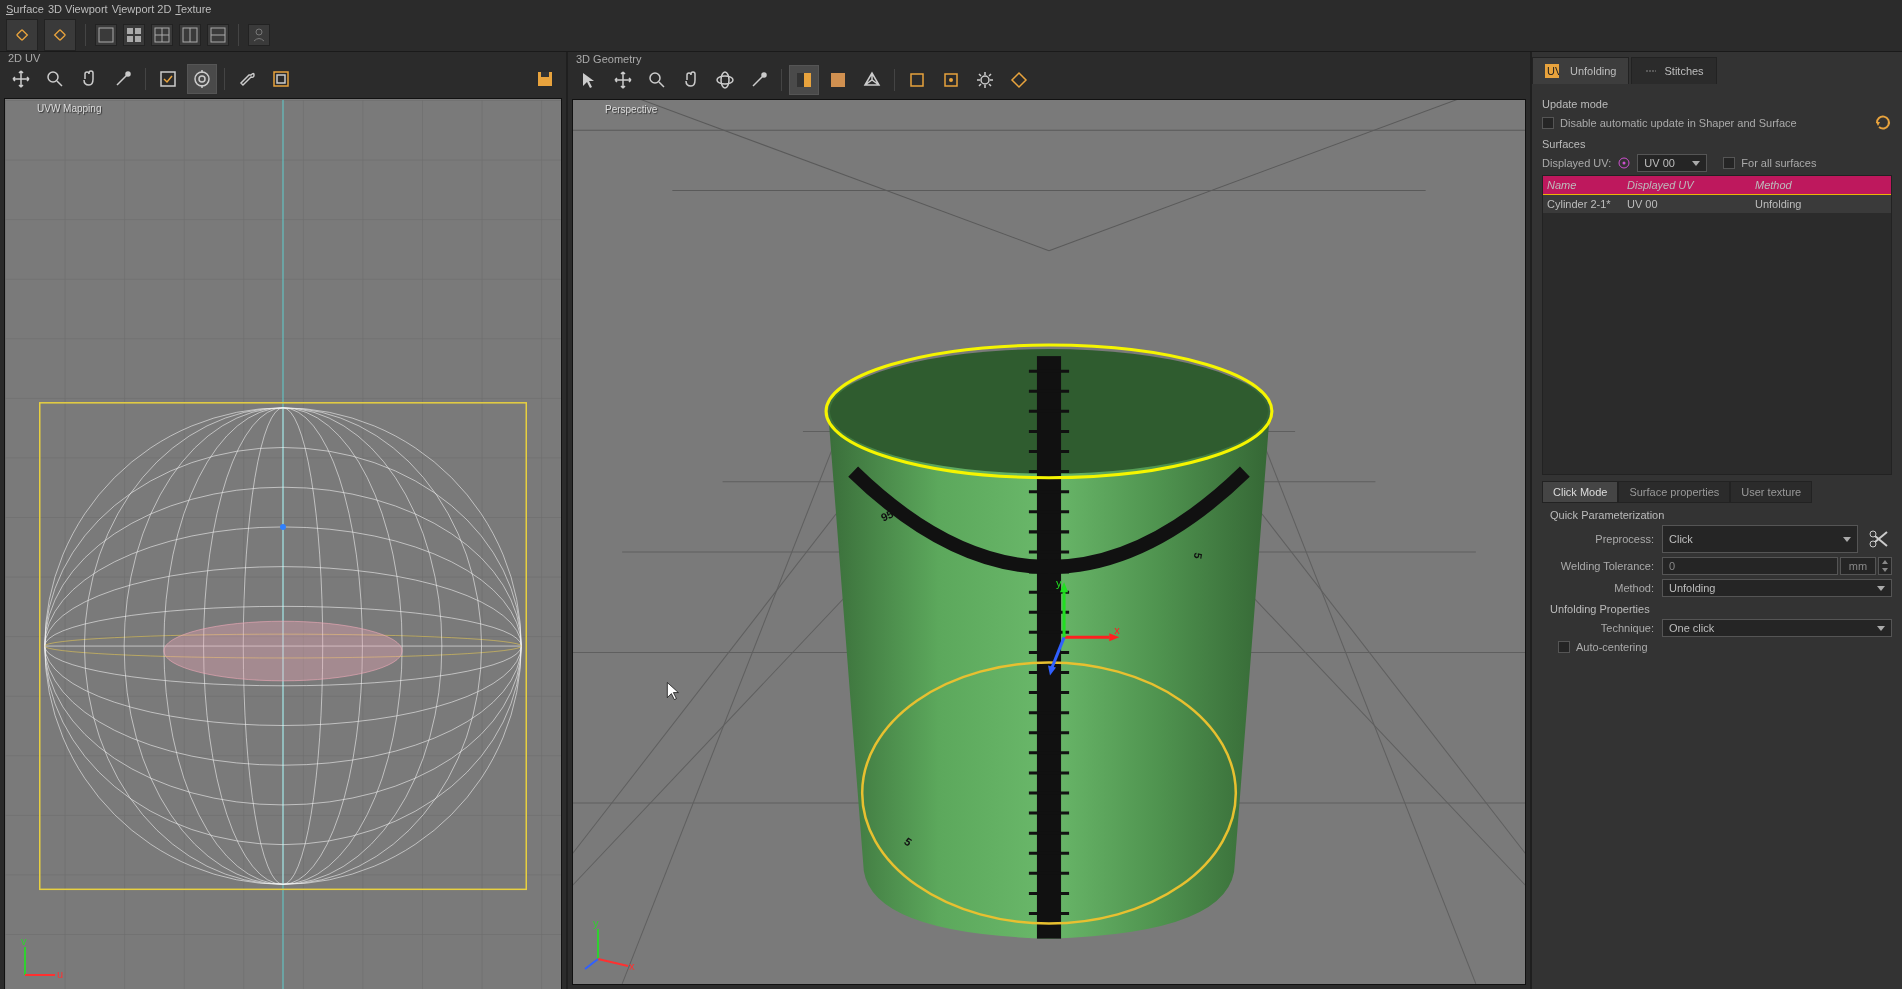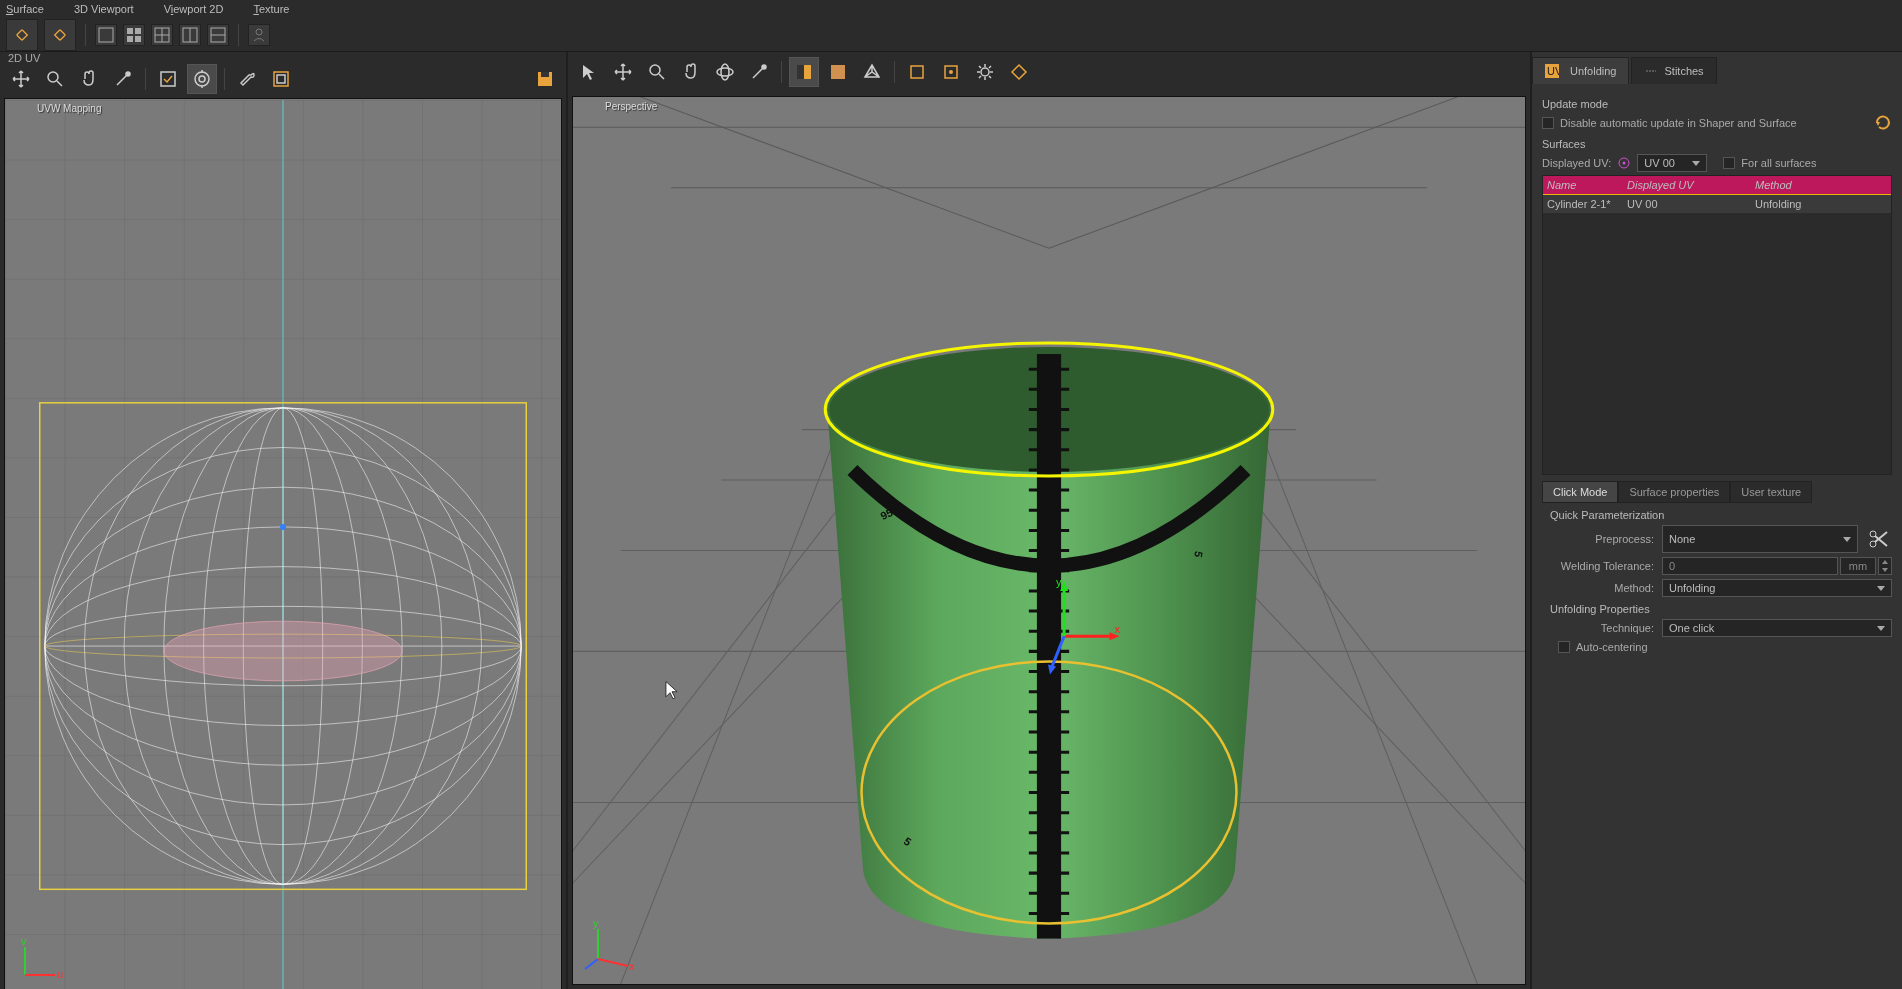--- a/index.html
+++ b/index.html
@@ -1,17 +1,17 @@
 <!DOCTYPE html>
 <html><head>
 <meta charset="utf-8">
 <style>
 * { margin:0; padding:0; box-sizing:border-box; font-family:"Segoe UI",Tahoma,sans-serif; font-size:11px; color:#bdbdbd; }
 body { background:#2b2b2b; width:1902px; height:989px; overflow:hidden; }
-.menubar { height:18px; background:#2b2b2b; display:flex; align-items:center; padding:0 6px; gap:30px; }
+.menubar { height:18px; background:#2b2b2b; display:flex; align-items:center; padding:0 6px; gap:4px; }
 .menubar span { cursor:default; }
 .menubar span u { text-decoration:underline; }
 .toolbar-main { height:34px; background:#2b2b2b; border-bottom:1px solid #1a1a1a; display:flex; align-items:center; padding:0 6px; gap:6px; }
 .tbtn { width:22px; height:22px; background:#3a3a3a; border:1px solid #222; display:flex; align-items:center; justify-content:center; cursor:pointer; }
 .tbtn.big { width:32px; height:32px; }
 .tbtn svg { width:16px; height:16px; }
 .tsep { width:1px; height:22px; background:#444; margin:0 3px; }
 .workspace { display:flex; height:calc(100% - 52px); }
 .panel-2d { width:568px; display:flex; flex-direction:column; border-right:2px solid #1f1f1f; }
 .panel-3d { flex:1; display:flex; flex-direction:column; border-right:2px solid #1f1f1f; }
@@ -215,20 +215,21 @@
       <svg class="axis-gizmo" width="50" height="50">
         <line x1="10" y1="40" x2="10" y2="12" stroke="#30d030" stroke-width="2"></line>
         <line x1="10" y1="40" x2="40" y2="40" stroke="#ff3030" stroke-width="2"></line>
         <text x="42" y="43" fill="#ff3030" font-size="9">u</text>
         <text x="6" y="10" fill="#30d030" font-size="9">v</text>
       </svg>
     </div>
   </div>
 
   <div class="panel-3d">
+    <div class="panel-header">3D Geometry</div>
     <div class="panel-toolbar">
       <div class="icobtn">
           <svg viewBox="0 0 20 20">
             <path d="M4 3 L4 16 L8 12 L11 18 L13 17 L10 11 L15 11 Z" fill="#ccc" stroke="none"></path>
           </svg>
         </div>
       <div class="icobtn">
           <svg viewBox="0 0 20 20">
             <path d="M10 2 L10 18 M2 10 L18 10 M10 2 L8 4 M10 2 L12 4 M10 18 L8 16 M10 18 L12 16 M2 10 L4 8 M2 10 L4 12 M18 10 L16 8 M18 10 L16 12"></path>
           </svg>
@@ -461,21 +462,21 @@
         <div class="subtab">Surface properties</div>
         <div class="subtab">User texture</div>
       </div>
 
       <div class="section-label" style="padding-left:8px">Quick Parameterization</div>
 
       <div class="param-row">
         <div class="plabel">Preprocess:</div>
         <div class="pctrl" style="display:flex">
           <div class="dropdown">
-              <span>None</span>
+              <span>Click</span>
               <span class="arr"></span>
             </div>
           <div class="scissors">
               <svg width="22" height="22" viewBox="0 0 22 22">
                 <circle cx="6" cy="6" r="3" stroke="#ccc" fill="none"></circle>
                 <circle cx="6" cy="16" r="3" stroke="#ccc" fill="none"></circle>
                 <line x1="8" y1="8" x2="20" y2="18" stroke="#ccc" stroke-width="2"></line>
                 <line x1="8" y1="14" x2="20" y2="4" stroke="#ccc" stroke-width="2"></line>
               </svg>
             </div>

